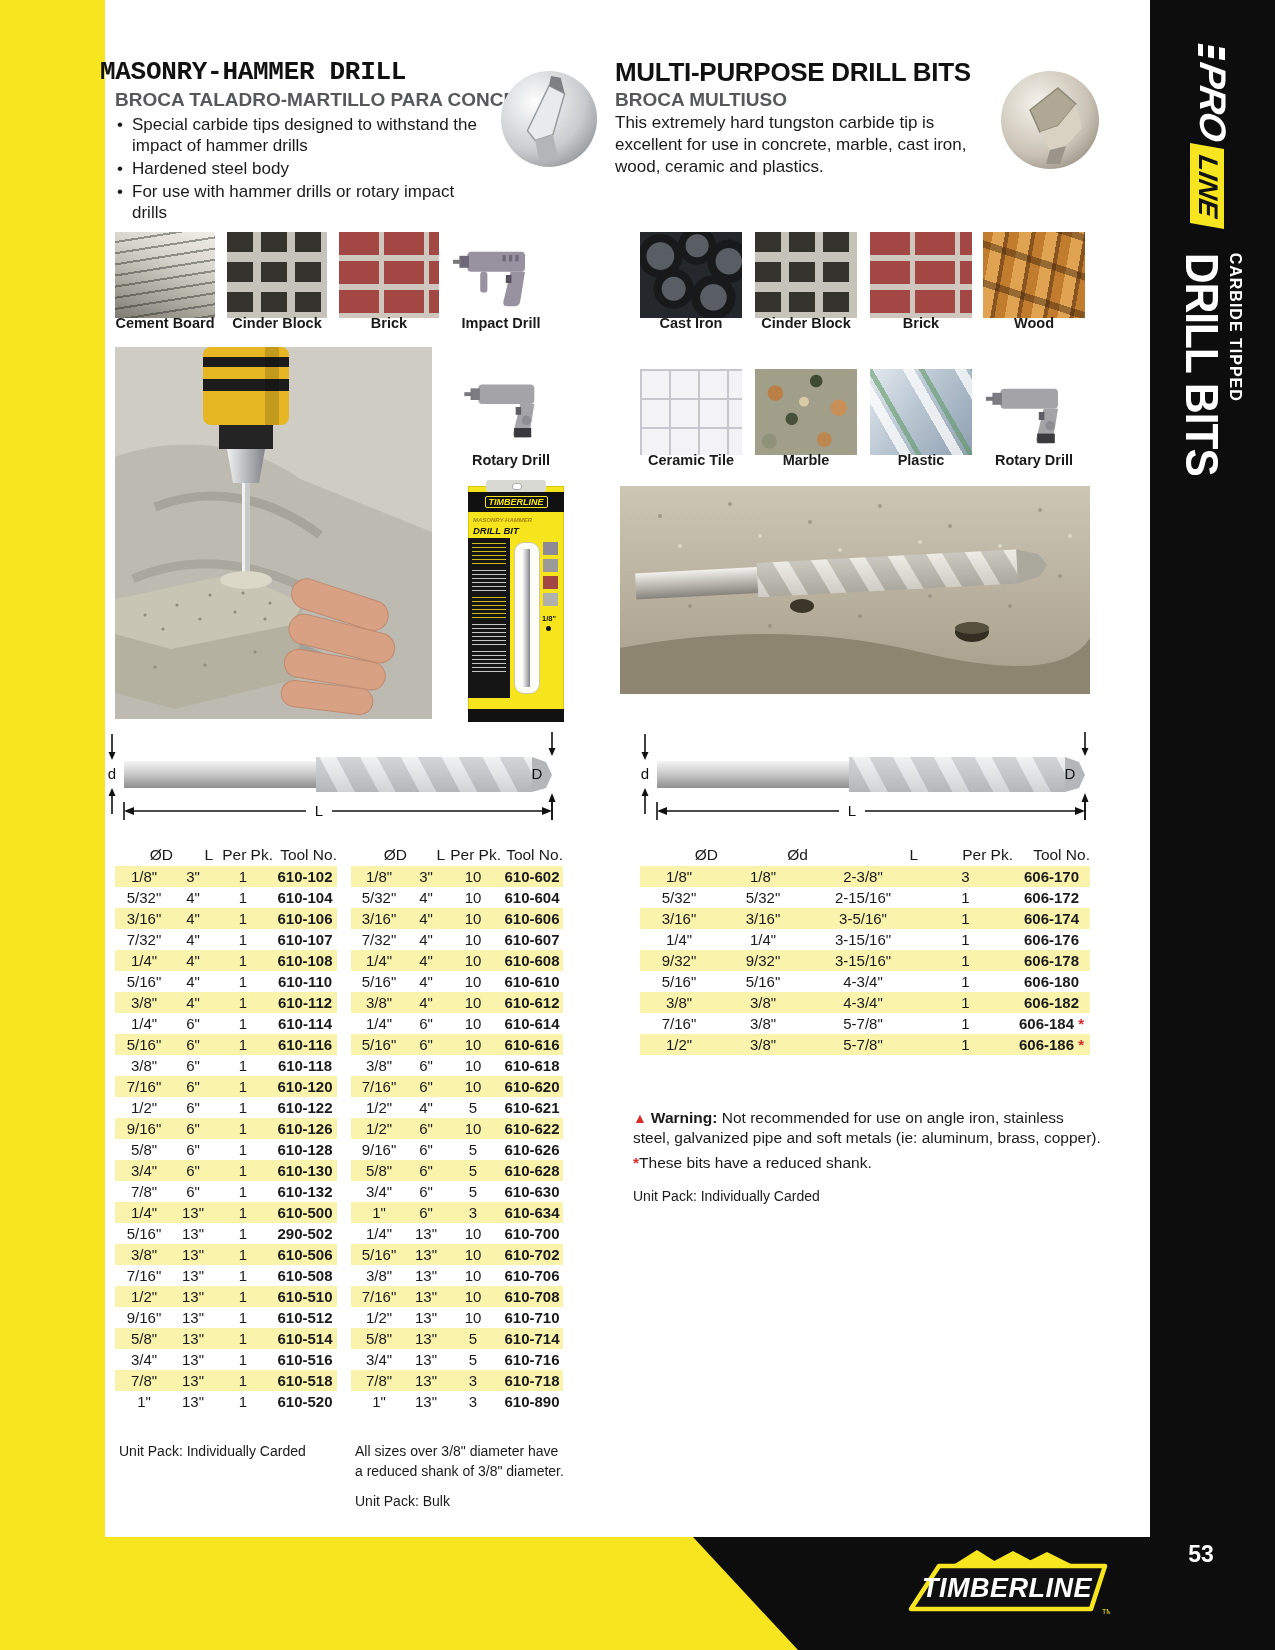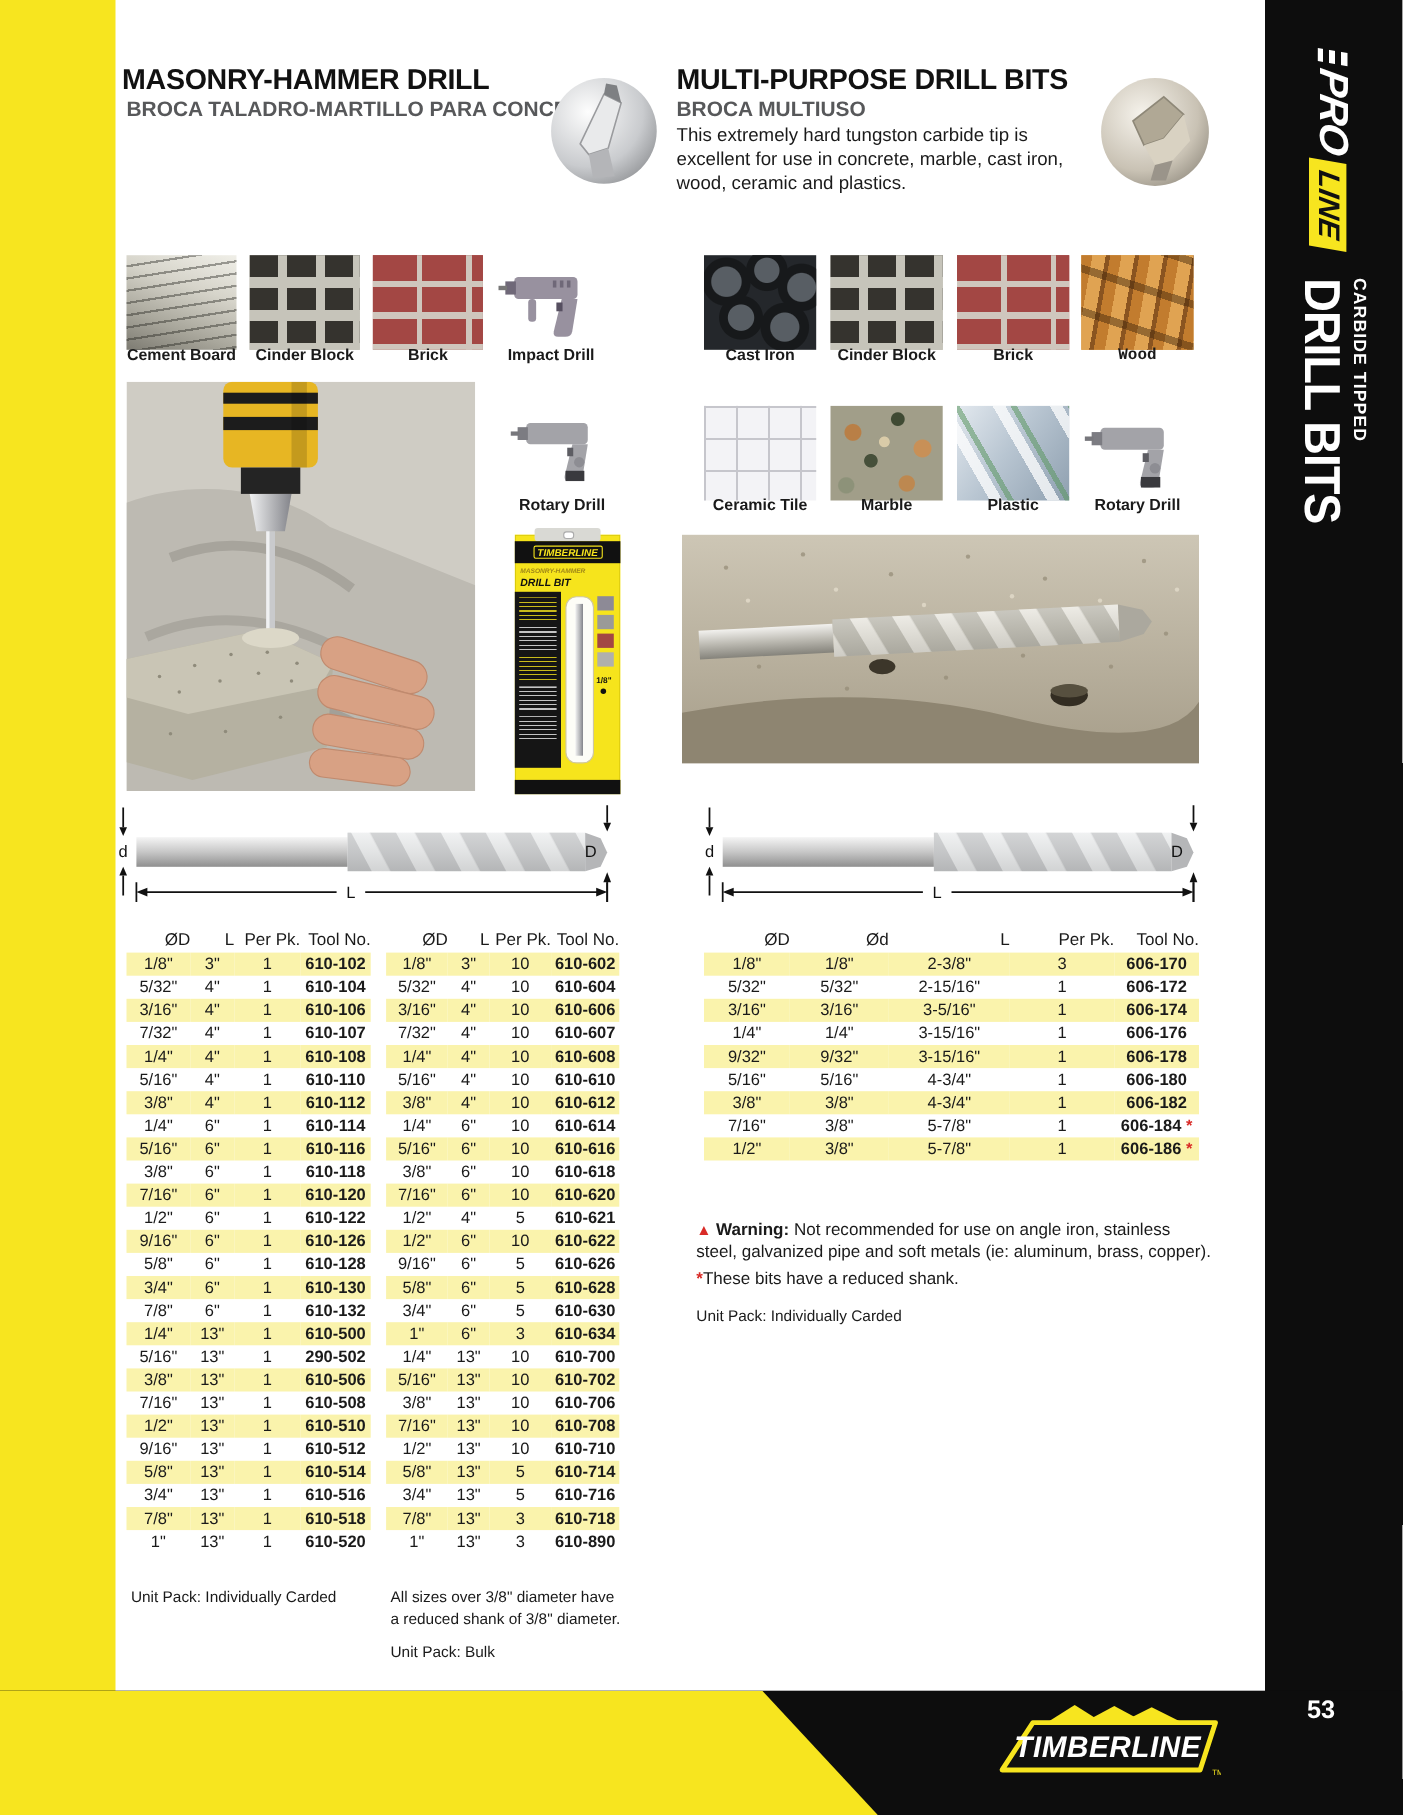--- a/index.html
+++ b/index.html
@@ -128,22 +128,27 @@
       <span class="pro-bars"></span>
       <span class="pro-text">PRO</span>
       <span class="line-box">LINE</span>
     </div>
     <div class="band-col">
       <span class="carbide">CARBIDE TIPPED</span>
       <span class="drillbits">DRILL BITS</span>
     </div>
   </div>
 
-  <div class="sec-title" style="left:111px;top:57px;">MASONRY-HAMMER DRILL</div>
+  <div class="sec-title" style="left:100px;top:57px;font-family:Liberation Mono, monospace;">MASONRY-HAMMER DRILL</div>
   <div class="sec-sub" style="left:115px;top:89px;">BROCA TALADRO-MARTILLO PARA CONCRETO</div>
+  <div class="bullets" style="left:117px;top:114px;width:368px;">
+    <div class="bullet">Special carbide tips designed to withstand the impact of hammer drills</div>
+    <div class="bullet">Hardened steel body</div>
+    <div class="bullet">For use with hammer drills or rotary impact drills</div>
+  </div>
 
   <svg class="abs" style="left:500px;top:70px;" width="98" height="98" viewBox="0 0 100 100">
     <defs>
         <radialGradient id="c1g" cx="35%" cy="32%" r="80%">
       <stop offset="0" stop-color="#fdfdfd"></stop>
           <stop offset=".65" stop-color="#c9cbce"></stop>
           <stop offset="1" stop-color="#8f9194"></stop>
     </radialGradient>
       </defs>
     <circle cx="50" cy="50" r="49" fill="url(#c1g)"></circle>
@@ -678,21 +683,21 @@
     <polygon points="50,80 66,76 60,94 46,94" fill="#9a948a"></polygon>
   </svg>
 
   <div class="tile-img mat-castiron" style="left:640px;top:232px;width:102px;"></div>
   <div class="tile-img mat-cinder" style="left:755px;top:232px;width:102px;"></div>
   <div class="tile-img mat-brick" style="left:870px;top:232px;width:102px;"></div>
   <div class="tile-img mat-wood" style="left:983px;top:232px;width:102px;"></div>
   <div class="tile-label" style="left:631px;top:315px;">Cast Iron</div>
   <div class="tile-label" style="left:746px;top:315px;">Cinder Block</div>
   <div class="tile-label" style="left:861px;top:315px;">Brick</div>
-  <div class="tile-label" style="left:974px;top:315px;font-family:Liberation Mono, monospace;">Wood</div>
+  <div class="tile-label" style="left:974px;top:315px;">Wood</div>
 
   <div class="tile-img mat-ceramic" style="left:640px;top:369px;width:102px;"></div>
   <div class="tile-img mat-marble" style="left:755px;top:369px;width:102px;"></div>
   <div class="tile-img mat-plastic" style="left:870px;top:369px;width:102px;"></div>
   <div class="tile-img mat-white" style="left:983px;top:369px;width:102px;">
     <svg width="96" height="74" viewBox="0 0 120 90">
       <g fill="#a3a3a8">
         <rect x="18" y="16" width="72" height="25" rx="5"></rect>
         <rect x="8" y="21" width="12" height="15" fill="#7c7c82"></rect>
         <rect x="0" y="26" width="10" height="5" fill="#77777c"></rect>

